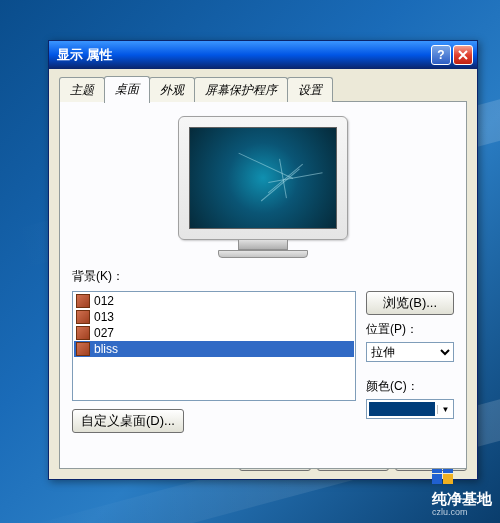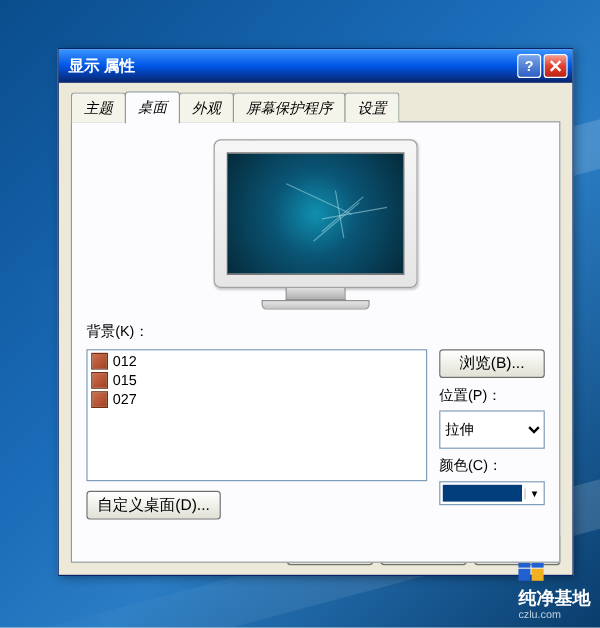--- a/index.html
+++ b/index.html
@@ -174,24 +174,24 @@
     font-family: inherit;
     border-radius: 3px;
     min-height: 21px;
   }
   .btn:disabled { color: #a0a0a0; }
   .browse-btn { width: 100%; margin-bottom: 6px; }
   .combo {
     width: 100%;
     border: 1px solid #7f9db9;
     background: white;
-    height: 32px;
+    height: 20px;
     font-size: 12px;
     font-family: inherit;
-    margin-bottom: 6px;
+    margin-bottom: 16px;
   }
   .color-swatch {
     width: 100%;
     height: 20px;
     border: 1px solid #7f9db9;
     background: white;
     display: flex;
     align-items: center;
   }
   .color-box {
@@ -281,25 +281,29 @@
     <div class="section-label">背景(K)：</div>
     <div class="bg-section">
       <div class="bg-left">
         <div class="listbox">
           <div class="list-item">
             <span class="file-icon"></span>
             <span>012</span>
           </div>
           <div class="list-item">
             <span class="file-icon"></span>
-            <span>015</span>
+            <span>013</span>
           </div>
           <div class="list-item">
             <span class="file-icon"></span>
             <span>027</span>
+          </div>
+          <div class="list-item selected">
+            <span class="file-icon"></span>
+            <span>bliss</span>
           </div>
         </div>
         <button class="btn custom-btn">自定义桌面(D)...</button>
       </div>
       <div class="bg-right">
         <button class="btn browse-btn">浏览(B)...</button>
         <div class="section-label">位置(P)：</div>
         <select class="combo">
           <option>拉伸</option>
         </select>

